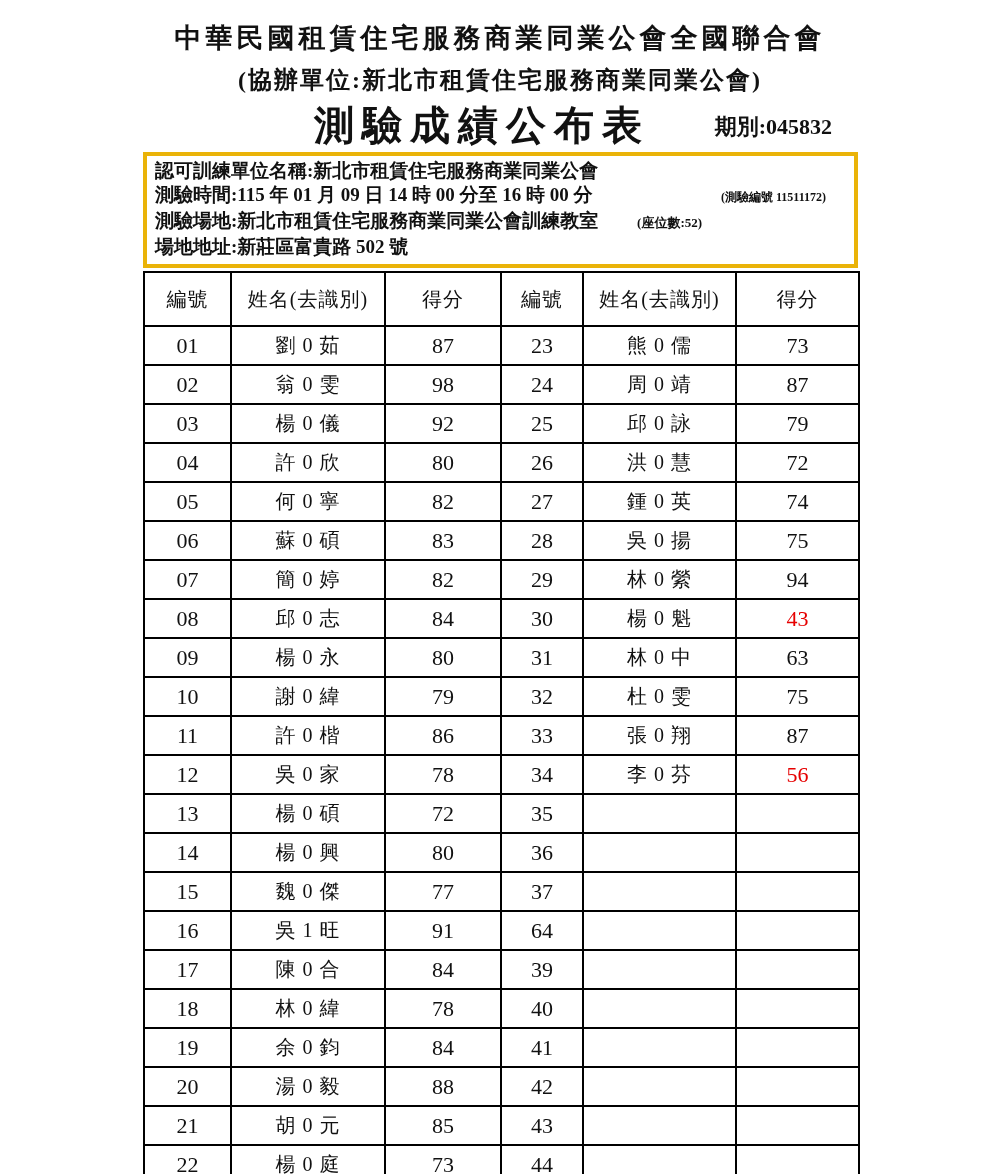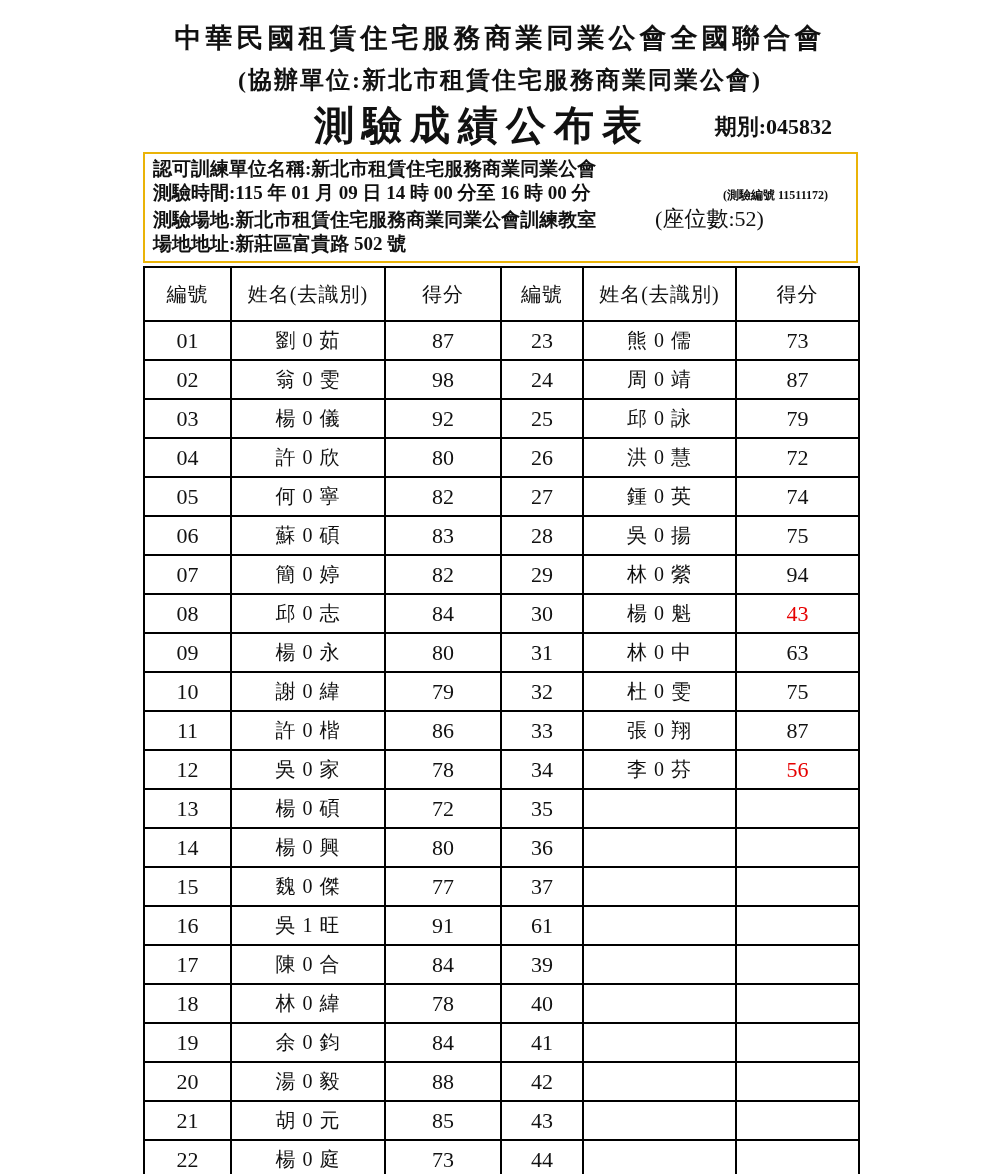--- a/index.html
+++ b/index.html
@@ -25,33 +25,33 @@
     transform:translateX(-18px);
   }
   .session {
     position:absolute; right:168px; bottom:4px;
     font-size:22px; font-weight:bold;
   }
   .info-box {
     box-sizing:border-box;
     width:715px;
     margin:6px 0 3px 143px;
-    border:2px solid #eab308;
+    border:4px solid #eab308;
     padding:3px 10px 5px 8px;
     font-weight:bold;
     font-size:19px;
     line-height:24px;
   }
   .info-line { white-space:nowrap; }
   .info-flex { display:flex; align-items:baseline; }
   .note-small {
     margin-left:auto; padding-right:18px;
     font-size:12px; font-weight:bold;
   }
-  .note-seats { margin-left:54px; font-size:22px; font-weight:normal; }
+  .note-seats { margin-left:34px; font-size:13px; font-weight:bold; }
   table.score-table {
     margin-left:143px;
     width:715px;
     border-collapse:collapse;
     table-layout:fixed;
   }
   .score-table th, .score-table td {
     border:2px solid #000;
     text-align:center;
     vertical-align:middle;
@@ -229,21 +229,21 @@
           <td>魏 0 傑</td>
           <td>77</td>
           <td>37</td>
           <td></td>
           <td></td>
         </tr>
         <tr>
           <td>16</td>
           <td>吳 1 旺</td>
           <td>91</td>
-          <td>61</td>
+          <td>64</td>
           <td></td>
           <td></td>
         </tr>
         <tr>
           <td>17</td>
           <td>陳 0 合</td>
           <td>84</td>
           <td>39</td>
           <td></td>
           <td></td>

